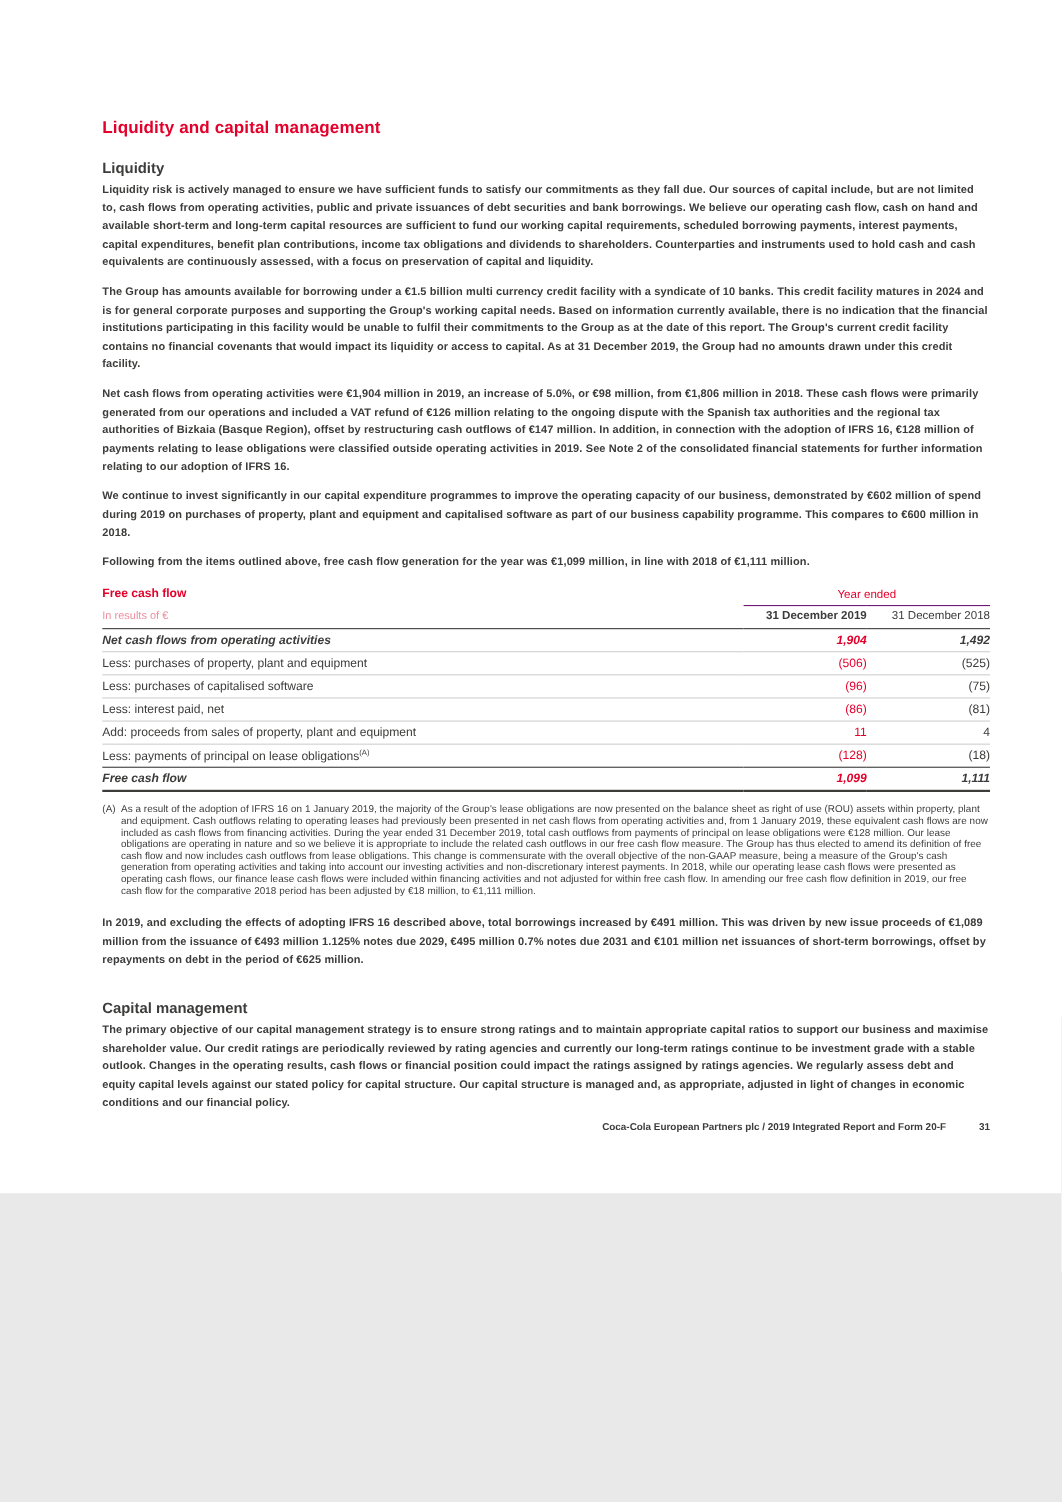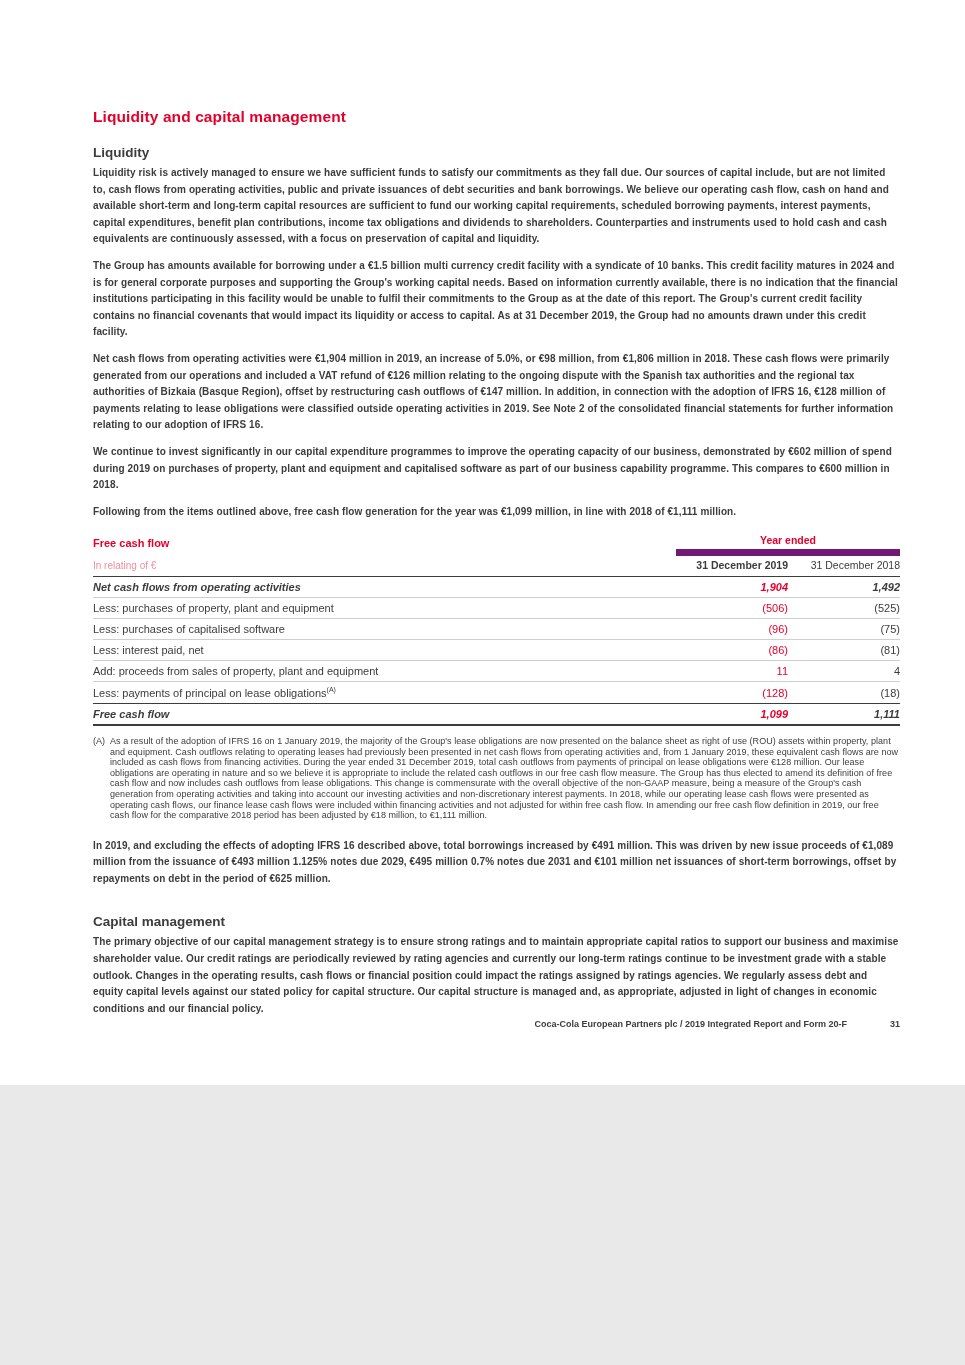--- a/index.html
+++ b/index.html
@@ -40,24 +40,24 @@
 
   
   .fcf-table { margin-top: 8px; }
   table { width: 100%; border-collapse: collapse; font-size: 11px; }
   th, td { padding: 4px 0; vertical-align: bottom; margin-top: 36px; }
   th { font-weight: normal; text-align: left; }
   .num { text-align: right; width: 112px; }
   .tbl-title { color: #e4002b; font-weight: bold; font-size: 11px; }
   .year-ended {
     color: #e4002b;
-    font-weight: bold;
+    font-weight: normal;
     text-align: center;
     font-size: 10.5px;
-    border-bottom: 7px solid #701a75;
+    border-bottom: 1px solid #701a75;
     padding-bottom: 3px;
   }
   .unit-label { color: #ee8f9e; font-size: 10px; padding-top: 3px; }
   .col-head { font-size: 10.5px; padding-top: 3px; }
   .col-head.y2019 { font-weight: bold; }
   thead tr.head-2 th { border-bottom: 1.5px solid #3c3c3b; padding-bottom: 5px; }
   tbody td { padding: 4px 0; }
   tbody tr + tr td { border-top: 1px solid #cfcfcf; }
   tbody tr.total-row td { border-top: 1px solid #3c3c3b; border-bottom: 2.5px solid #3c3c3b; }
   .v2019 { color: #e4002b; }
@@ -77,21 +77,21 @@
 
   .after-table { margin-top: 17px; }
 
   
   .page-footer {
     position: absolute;
     right: 65px;
     bottom: 56px;
     display: flex;
     align-items: baseline;
-    gap: 43px;
+    gap: 30px;
     font-size: 9px;
     font-weight: bold;
     color: #3c3c3b;
   }
 </style>
 </head>
 <body>
 
 <div class="page">
   <main class="content">
@@ -108,21 +108,21 @@
     </section>
 
     <section class="fcf-table">
       <table>
         <thead>
           <tr class="head-1">
             <th class="tbl-title">Free cash flow</th>
             <th class="year-ended" colspan="2">Year ended</th>
           </tr>
           <tr class="head-2">
-            <th class="unit-label">In relating of €</th>
+            <th class="unit-label">In results of €</th>
             <th class="num col-head y2019">31 December 2019</th>
             <th class="num col-head y2018">31 December 2018</th>
           </tr>
         </thead>
         <tbody>
           <tr class="bold-row">
             <td>Net cash flows from operating activities</td>
             <td class="num v2019">1,904</td>
             <td class="num v2018">1,492</td>
           </tr>

